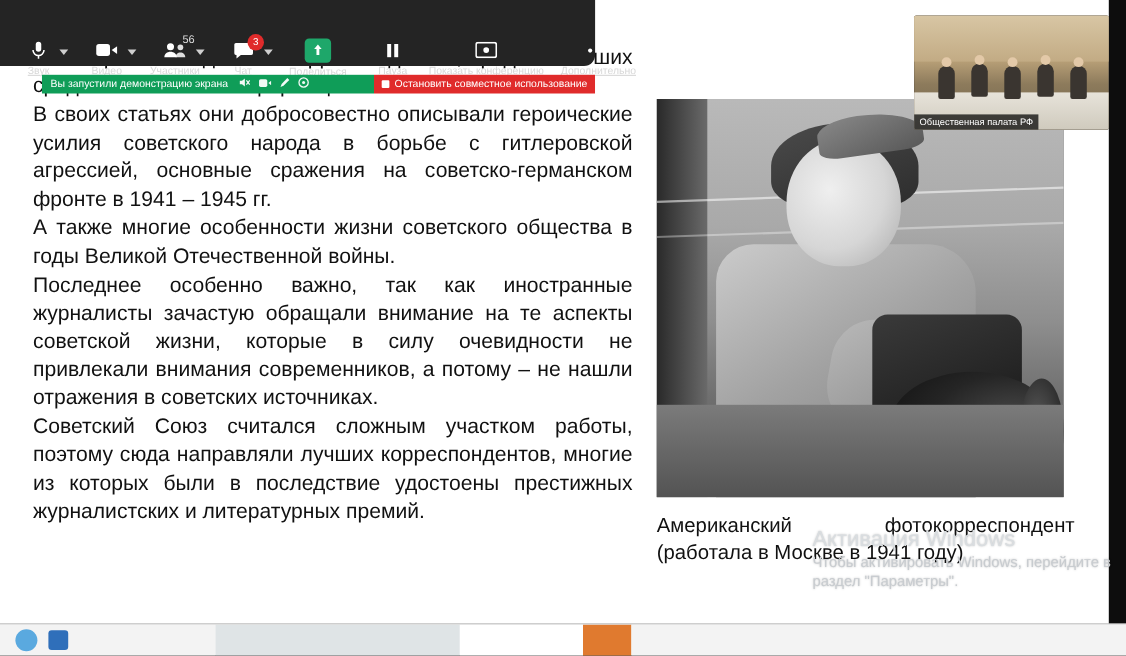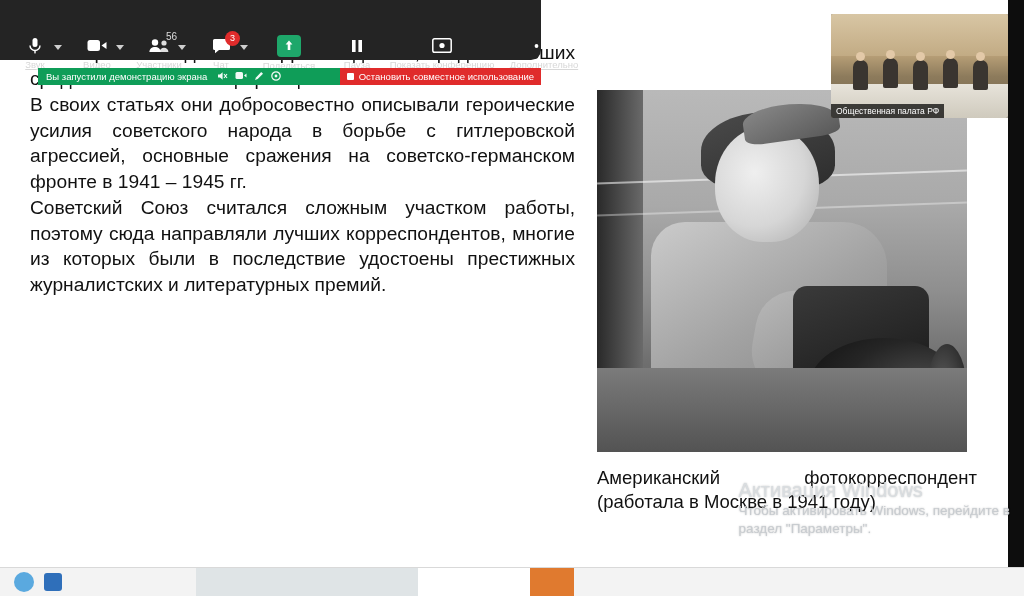--- a/index.html
+++ b/index.html
@@ -339,20 +339,22 @@
 <body>
 
 <div id="root">
 
   <div class="slide">
     <div class="slide-inner">
       <div class="slide-cols">
         <div class="text-col">
           <p>Союзе работали десятки корреспондентов, представлявших средства массовой информации наших союзников.</p>
           <p>В своих статьях они добросовестно описывали героические усилия советского народа в борьбе с гитлеровской агрессией, основные сражения на советско-германском фронте в 1941 – 1945 гг.</p>
+          <p>А также многие особенности жизни советского общества в годы Великой Отечественной войны.</p>
+          <p>Последнее особенно важно, так как иностранные журналисты зачастую обращали внимание на те аспекты советской жизни, которые в силу очевидности не привлекали внимания современников, а потому – не нашли отражения в советских источниках.</p>
           <p>Советский Союз считался сложным участком работы, поэтому сюда направляли лучших корреспондентов, многие из которых были в последствие удостоены престижных журналистских и литературных премий.</p>
         </div>
 
         <div class="img-col">
           <div class="photo">
             <div class="ph-bg"></div>
             <div class="ph-dark"></div>
             <div class="ph-wire"></div>
             <div class="ph-wire ph-wire2"></div>
             <div class="ph-body"></div>

